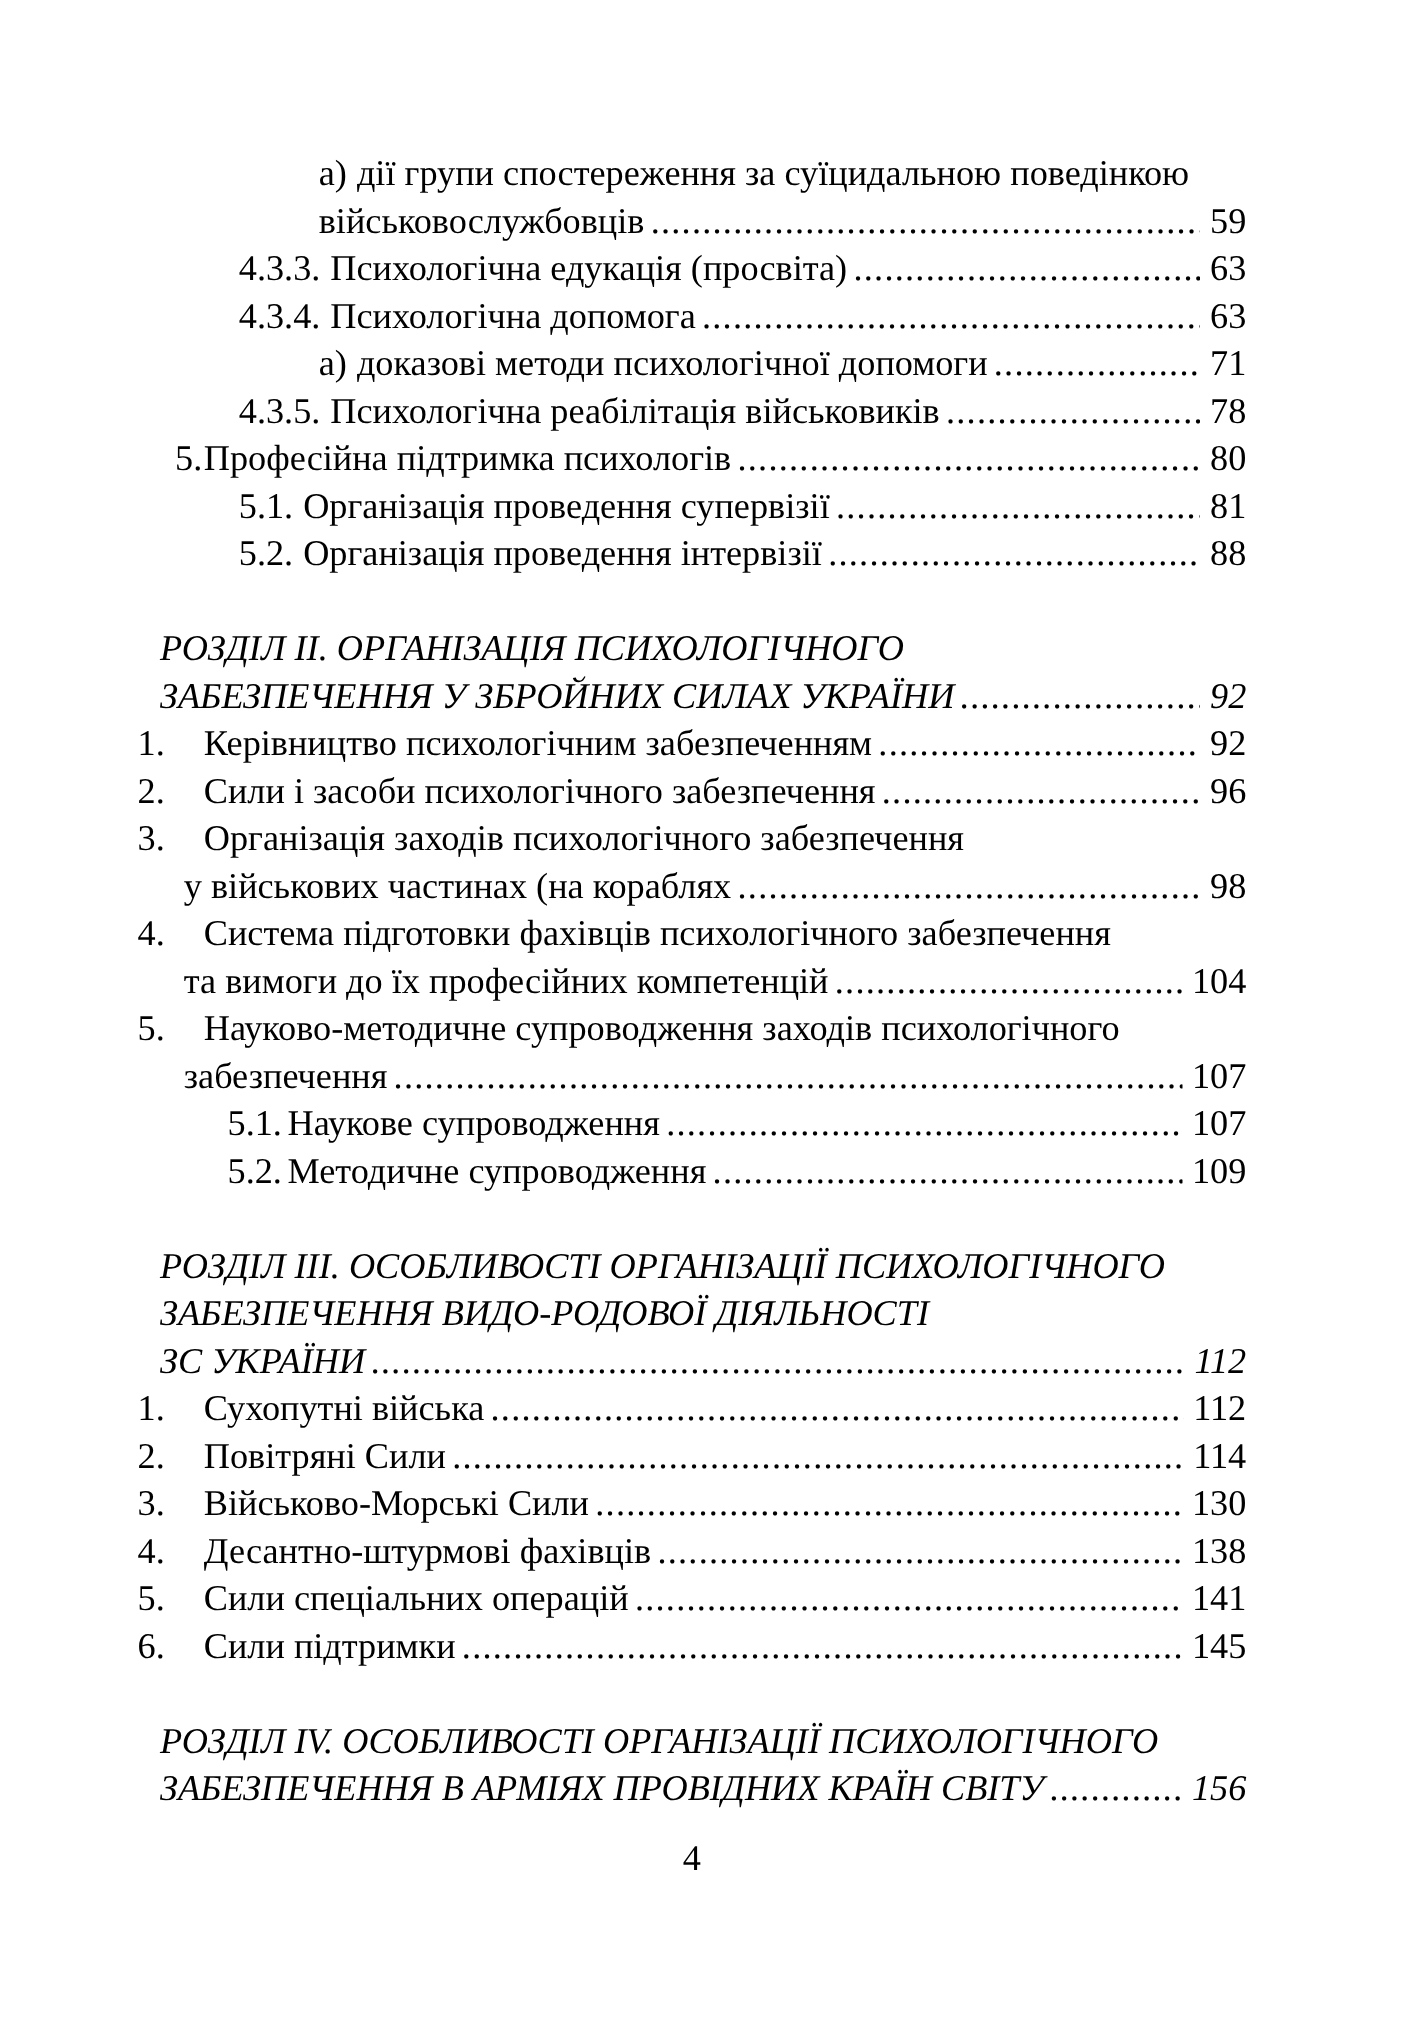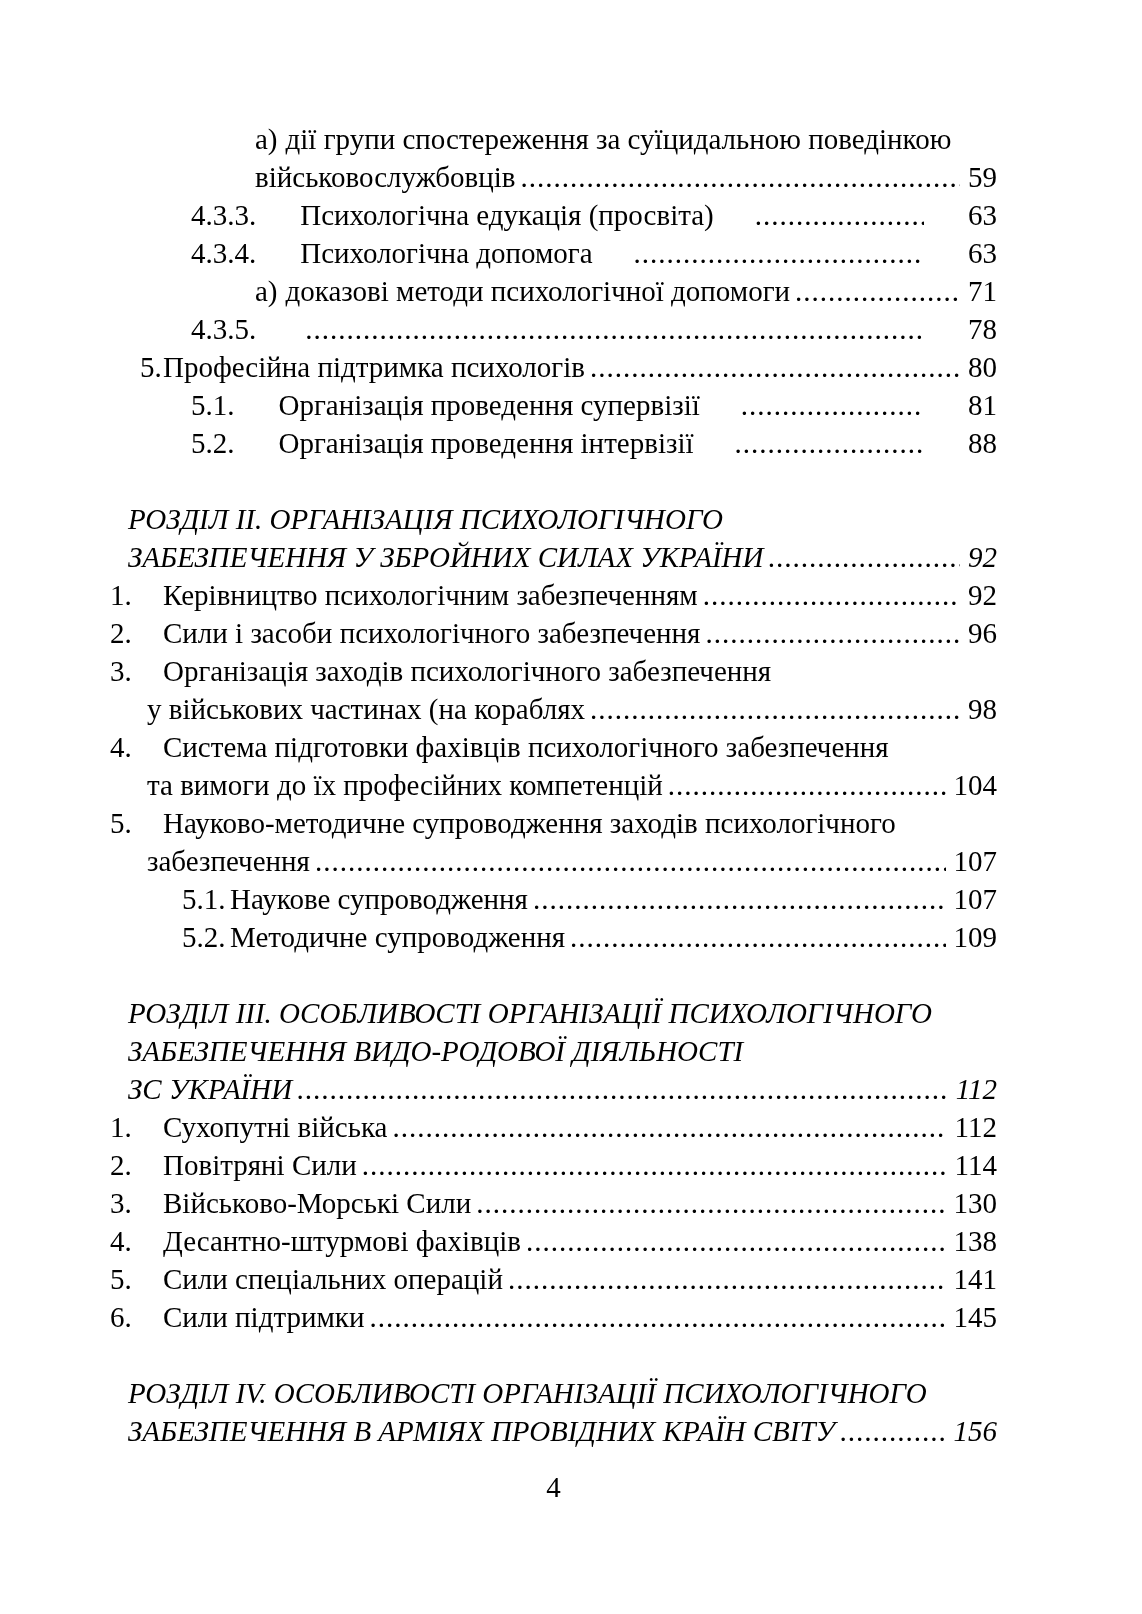--- a/index.html
+++ b/index.html
@@ -49,21 +49,21 @@
     padding-left: 8px;
     text-align: left;
   }
   
   .s-chapter      { margin-left: 18px; font-style: italic; }
   .s-item         { margin-left: 0; }
   .s-item  .num   { width: 53px; }
   .s-item1        { margin-left: 30px; }
   .s-item1 .num   { width: 23px; }
   .s-cont         { margin-left: 37px; font-family: Liberation Serif, serif; }
-  .s-sub          { margin-left: 81px; gap: 36px; }
+  .s-sub          { margin-left: 81px; }
   .s-sub   .num   { margin-right: 8px; }
   .s-sub2         { margin-left: 72px; }
   .s-sub2  .num   { min-width: 48px; }
   .s-subsub       { margin-left: 145px; }
   .s-subsub .num  { margin-right: 8px; }
   .spacer {
     height: 38px;
   }
   .footer {
     margin-top: 18px;
@@ -99,20 +99,21 @@
         <span class="pg">63</span>
       </div>
       <div class="line s-subsub">
         <span class="num">а)</span>
         <span class="txt">доказові методи психологічної допомоги</span>
         <span class="leader">....................................................................................................................................................................................................................................................................</span>
         <span class="pg">71</span>
       </div>
       <div class="line s-sub">
         <span class="num">4.3.5.</span>
+        <span class="txt">Психологічна реабілітація військовиків</span>
         <span class="leader">....................................................................................................................................................................................................................................................................</span>
         <span class="pg">78</span>
       </div>
       <div class="line s-item1">
         <span class="num">5.</span>
         <span class="txt">Професійна підтримка психологів</span>
         <span class="leader">....................................................................................................................................................................................................................................................................</span>
         <span class="pg">80</span>
       </div>
       <div class="line s-sub">

